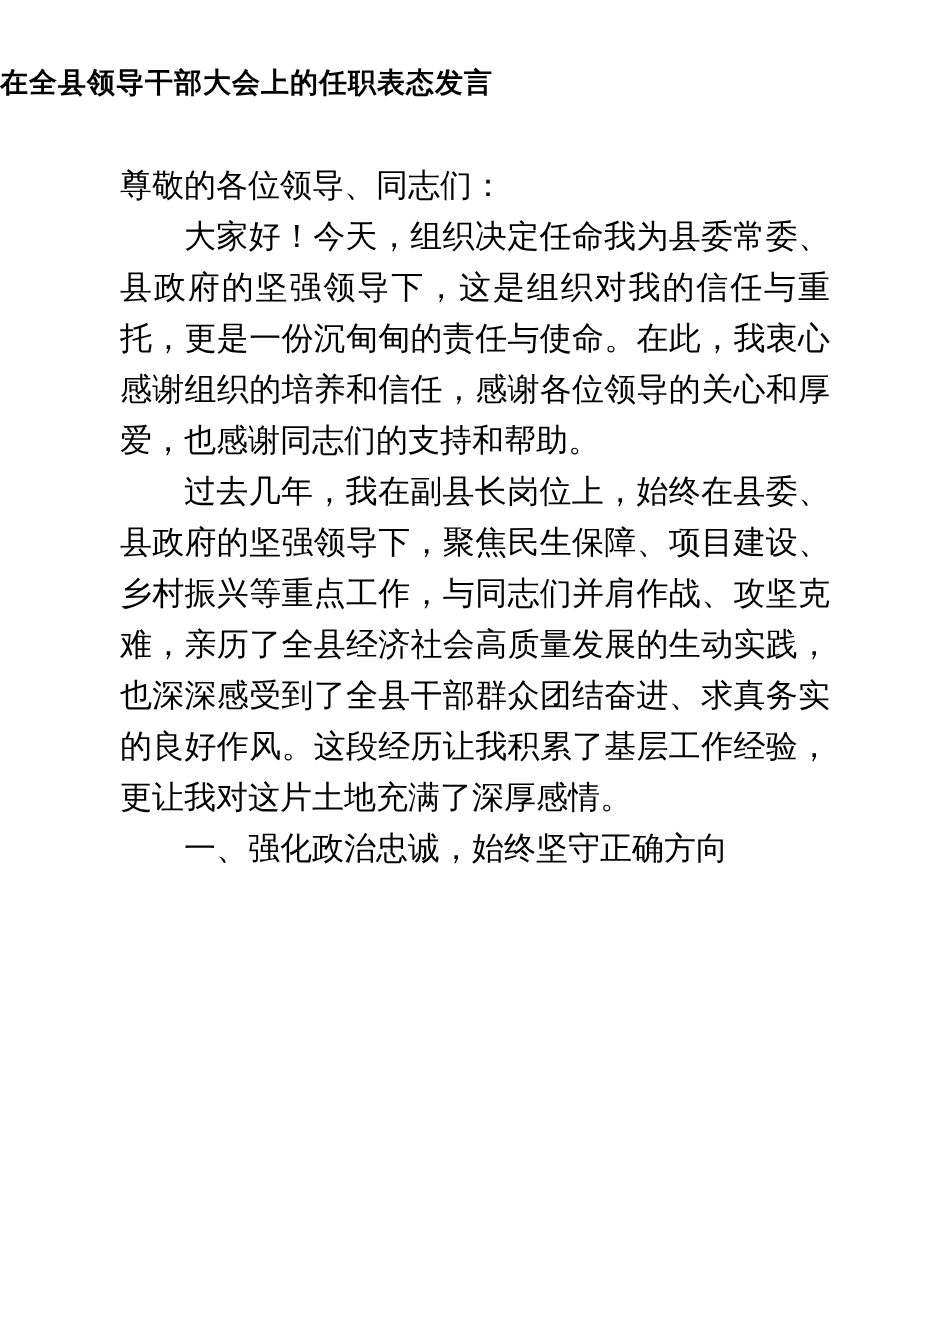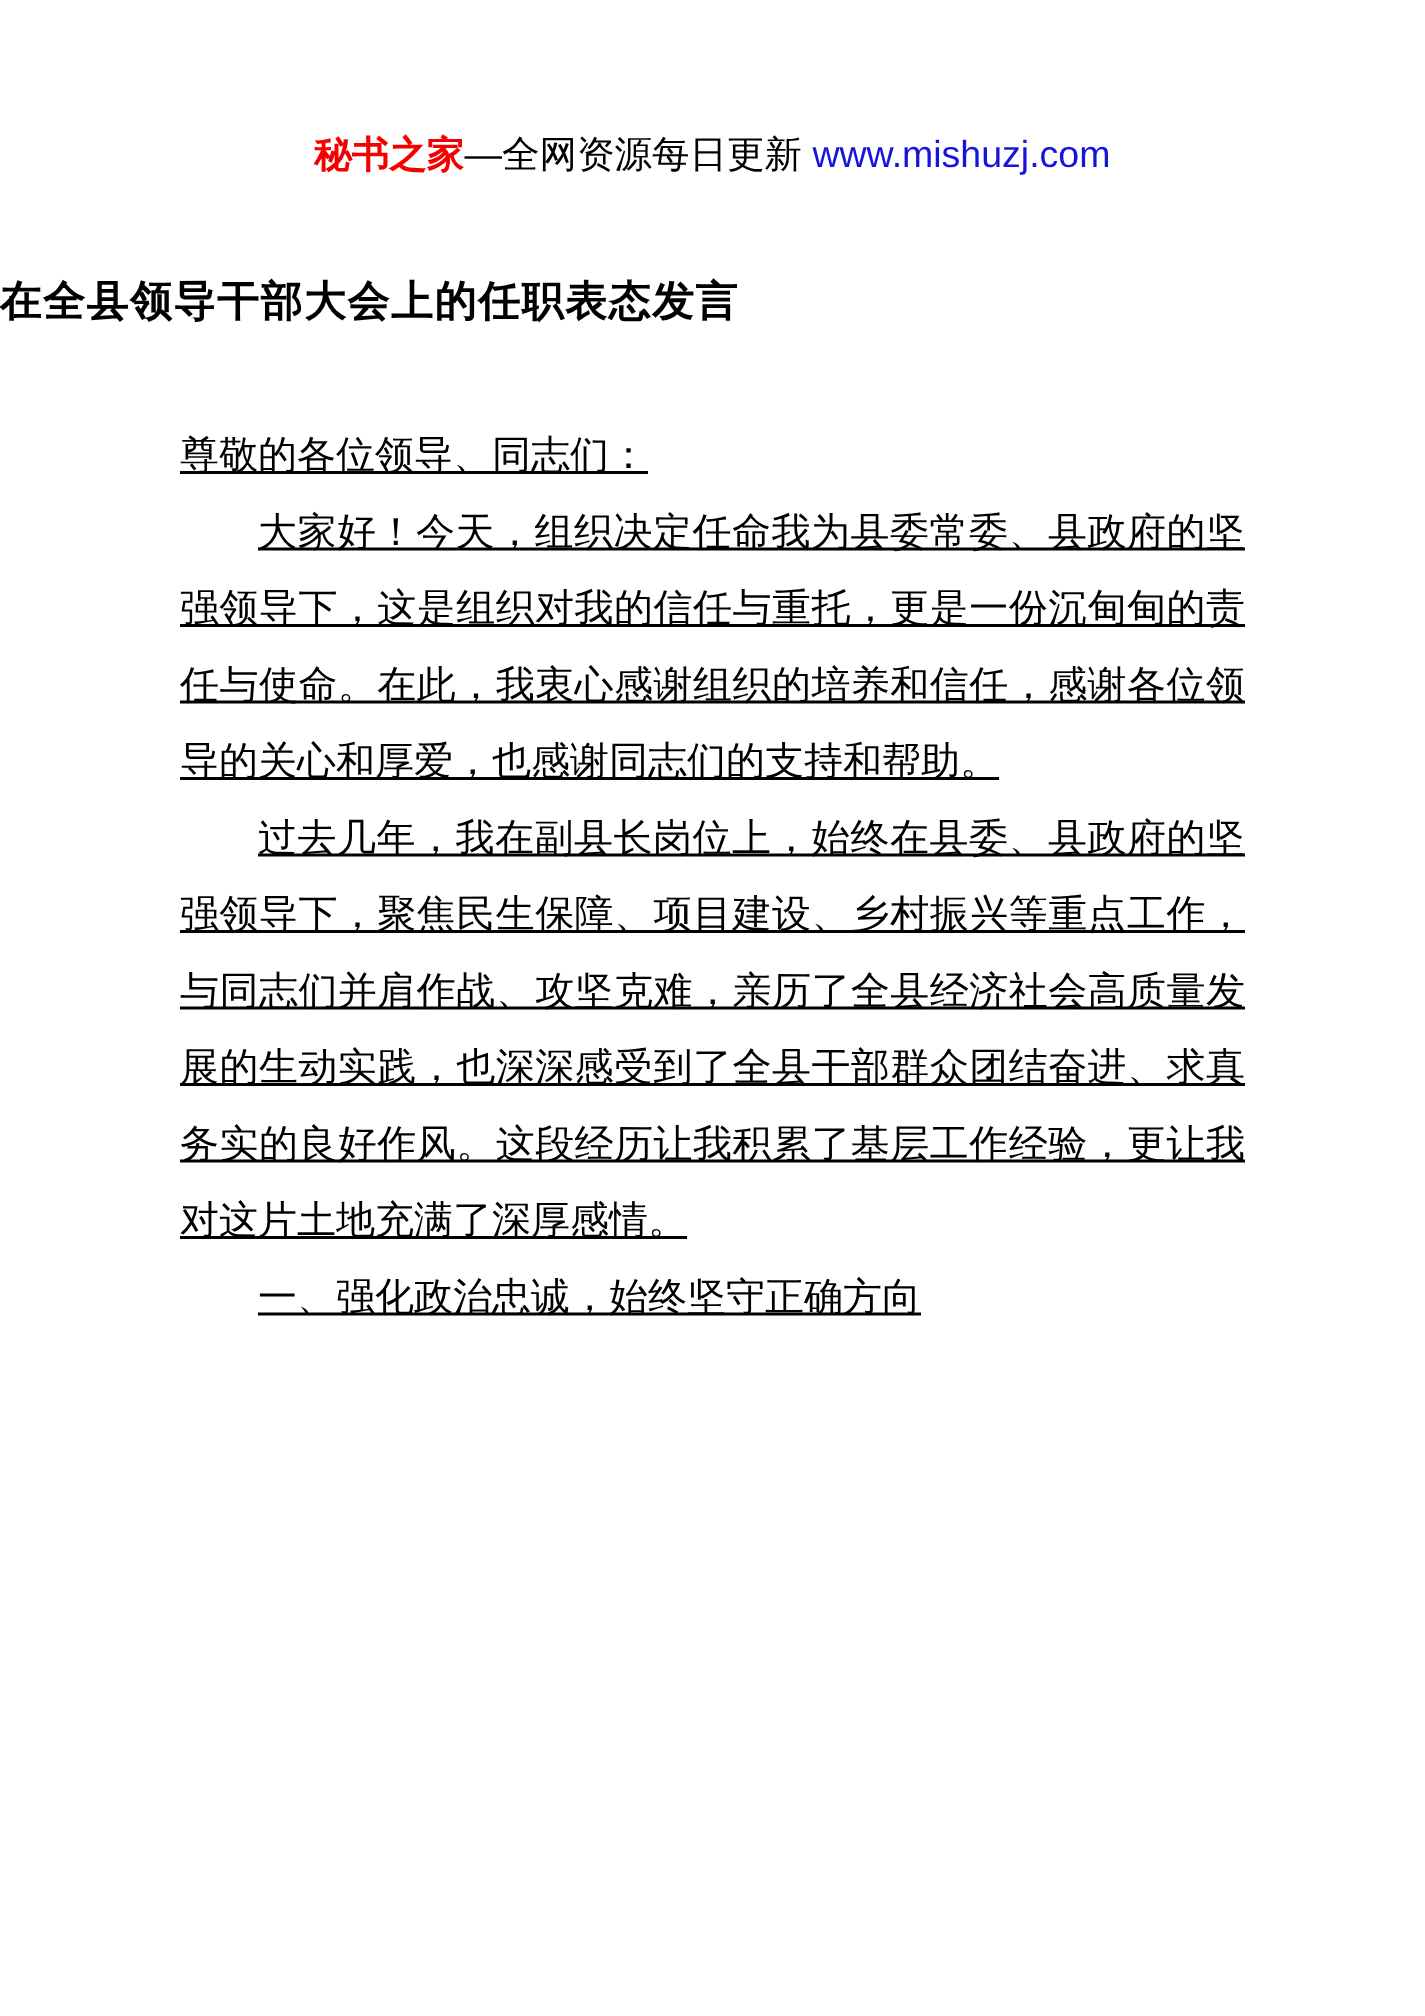--- a/index.html
+++ b/index.html
@@ -39,38 +39,36 @@
     margin: 60px 0 0 0;
     text-align: left;
     font-size: 28px;
     line-height: 46px;
     font-weight: 700;
     letter-spacing: 1px;
   }
   .doc-body {
     width: 710px;
     margin: 54px auto 0 auto;
-    font-size: 26px;
+    font-size: 32px;
     line-height: 51px;
     text-align: justify;
     text-justify: inter-ideograph;
-    text-decoration: underline;
   }
   .para {
     margin: 0;
   }
   .para.indent {
     text-indent: 2em;
   }
 </style>
 </head>
 <body>
 
 <div class="page">
-  <div class="header"><span class="brand" style="color: rgb(245, 0, 0);">秘书之家</span><span class="tagline">—全网资源每日更新 </span><a class="url" href="#" style="color: rgb(20, 20, 220);">www.mishuzj.com</a></div>
 
   <h1 class="title">在全县领导干部大会上的任职表态发言</h1>
 
   <div class="doc-body">
       <div class="para">尊敬的各位领导、同志们：</div>
       <div class="para indent">大家好！今天，组织决定任命我为县委常委、县政府的坚强领导下，这是组织对我的信任与重托，更是一份沉甸甸的责任与使命。在此，我衷心感谢组织的培养和信任，感谢各位领导的关心和厚爱，也感谢同志们的支持和帮助。</div>
       <div class="para indent">过去几年，我在副县长岗位上，始终在县委、县政府的坚强领导下，聚焦民生保障、项目建设、乡村振兴等重点工作，与同志们并肩作战、攻坚克难，亲历了全县经济社会高质量发展的生动实践，也深深感受到了全县干部群众团结奋进、求真务实的良好作风。这段经历让我积累了基层工作经验，更让我对这片土地充满了深厚感情。</div>
       <div class="para indent">一、强化政治忠诚，始终坚守正确方向</div>
     </div>
 </div>

